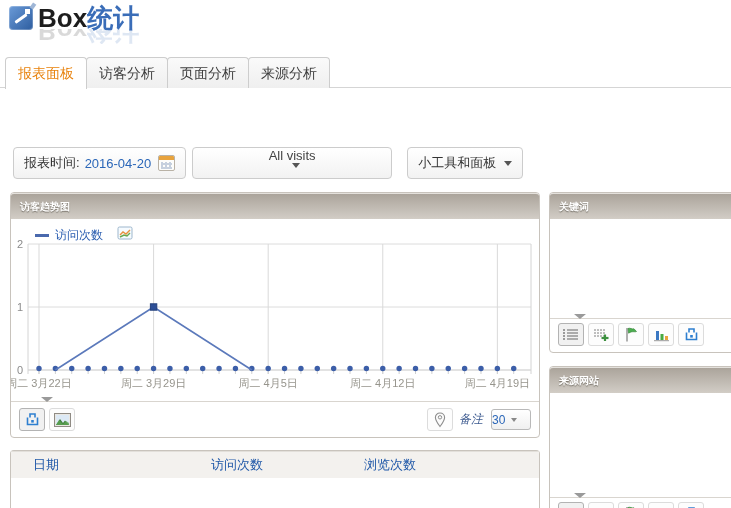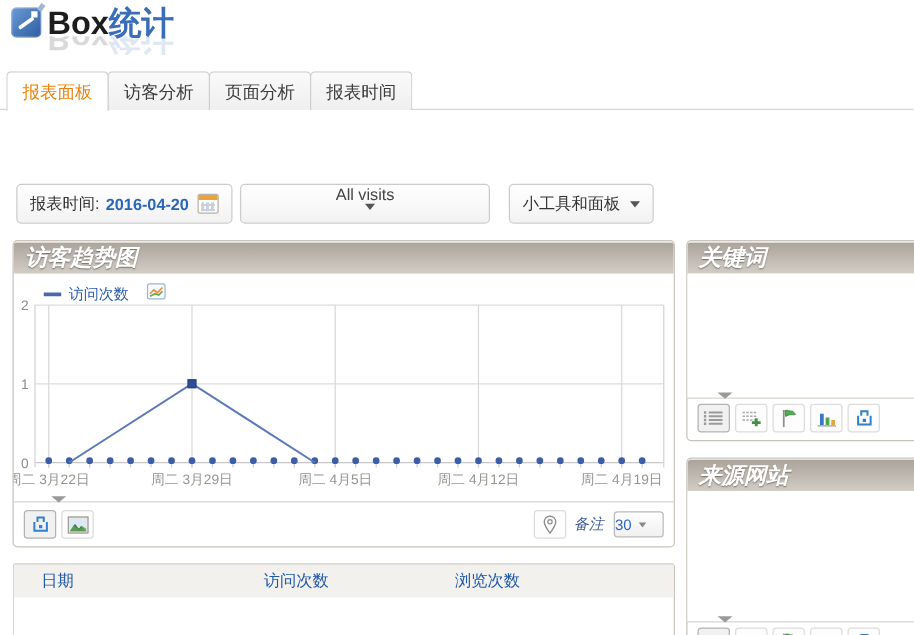--- a/index.html
+++ b/index.html
@@ -25,36 +25,36 @@
   .tab { float:left; height:31px; line-height:30px; padding:0 12px; font-size:14px; color:#3c3c3c;
     background:linear-gradient(#fafafa,#efefef); border:1px solid #cdcdcd; border-bottom:none;
     border-radius:4px 4px 0 0; margin-right:-1px; cursor:pointer; position:relative; }
   .tab.first { margin-left:5px; }
   .tab.active { background:#fff; color:#e8820c; z-index:2; height:32px; }
 
   
   .filterrow { position:absolute; left:13px; top:147px; height:32px; display:flex; align-items:center; }
   .fbtn { height:32px; display:flex; align-items:center; border:1px solid #cccccc; border-radius:4px;
     background:linear-gradient(#ffffff,#f2f2f2); padding:0 10px; font-size:13px; color:#333; cursor:pointer; }
-  .fbtn .datetxt { color:#2a66b8; font-weight:bold; margin-left:5px; }
+  .fbtn .datetxt { color:#2a66b8; font-weight:normal; margin-left:5px; }
   .cal { width:17px; height:16px; margin-left:7px; position:relative; border:1px solid #b9b2a6; border-radius:2px; background:#fdfdfb; }
   .cal .top { position:absolute; left:0; top:0; right:0; height:4px; background:#e8a33d; border-radius:1px 1px 0 0; }
   .cal .g { position:absolute; left:2px; top:6px; width:11px; height:7px;
     background:repeating-linear-gradient(90deg,#b9c6d8 0 2px,transparent 2px 4px),
                repeating-linear-gradient(0deg,#b9c6d8 0 2px,transparent 2px 4px); opacity:.8; }
   .fselect { width:200px; justify-content:flex-start; margin-left:6px; color:#444;flex-direction:column; }
   .fwidgets { margin-left:15px; }
   .caret { width:0; height:0; border-left:4px solid transparent; border-right:4px solid transparent;
     border-top:5px solid #555; margin-left:8px; }
 
   
   .widget { position:absolute; background:#fff; border:1px solid #c8c3bc; border-radius:4px; }
-  .whead { height:26px; line-height:25px; padding:0 9px; color:#fff; font-size:18px; font-weight:bold;
+  .whead { height:26px; line-height:25px; padding:0 9px; color:#fff; font-size:10px; font-weight:bold;
     background:linear-gradient(#aba49b,#d2cdc6); border-radius:3px 3px 0 0;
-    text-shadow:0 1px 1px rgba(110,104,95,.9); border-top:1px solid #e4e1dc; cursor:move;font-style:italic; }
+    text-shadow:0 1px 1px rgba(110,104,95,.9); border-top:1px solid #e4e1dc; cursor:move; }
   .wfoot { border-top:1px solid #d9d5cf; position:relative; display:flex; align-items:center; padding:4px 8px; }
   .collapse-tri { position:absolute; top:-5px; width:0; height:0; border-left:6px solid transparent;
     border-right:6px solid transparent; border-top:5px solid #9a9a9a; cursor:pointer; }
 
   .iconbox { width:26px; height:23px; border:1px solid #dcdcdc; border-radius:3px; background:#fdfdfd;
     display:flex; align-items:center; justify-content:center; margin-right:4px; cursor:pointer; }
   .iconbox.sel { border-color:#b3b3b3; background:#f1f1f1; }
 
   
   #w-graph { left:10px; top:192px; width:530px; height:246px; }
@@ -102,21 +102,21 @@
       <span class="b1">Box</span><span class="b2">统计</span>
       <span class="refl"><span class="b1">Box</span><span class="b2">统计</span></span>
     </div>
   </div>
 </div>
 
 <div class="tabbar">
   <div class="tab first active">报表面板</div>
   <div class="tab">访客分析</div>
   <div class="tab">页面分析</div>
-  <div class="tab">报表时间</div>
+  <div class="tab">来源分析</div>
 </div>
 
 <div class="filterrow">
   <div class="fbtn">
     <span>报表时间:</span>
     <span class="datetxt">2016-04-20</span>
     <span class="cal">
         <span class="top"></span>
         <span class="g"></span>
       </span>

